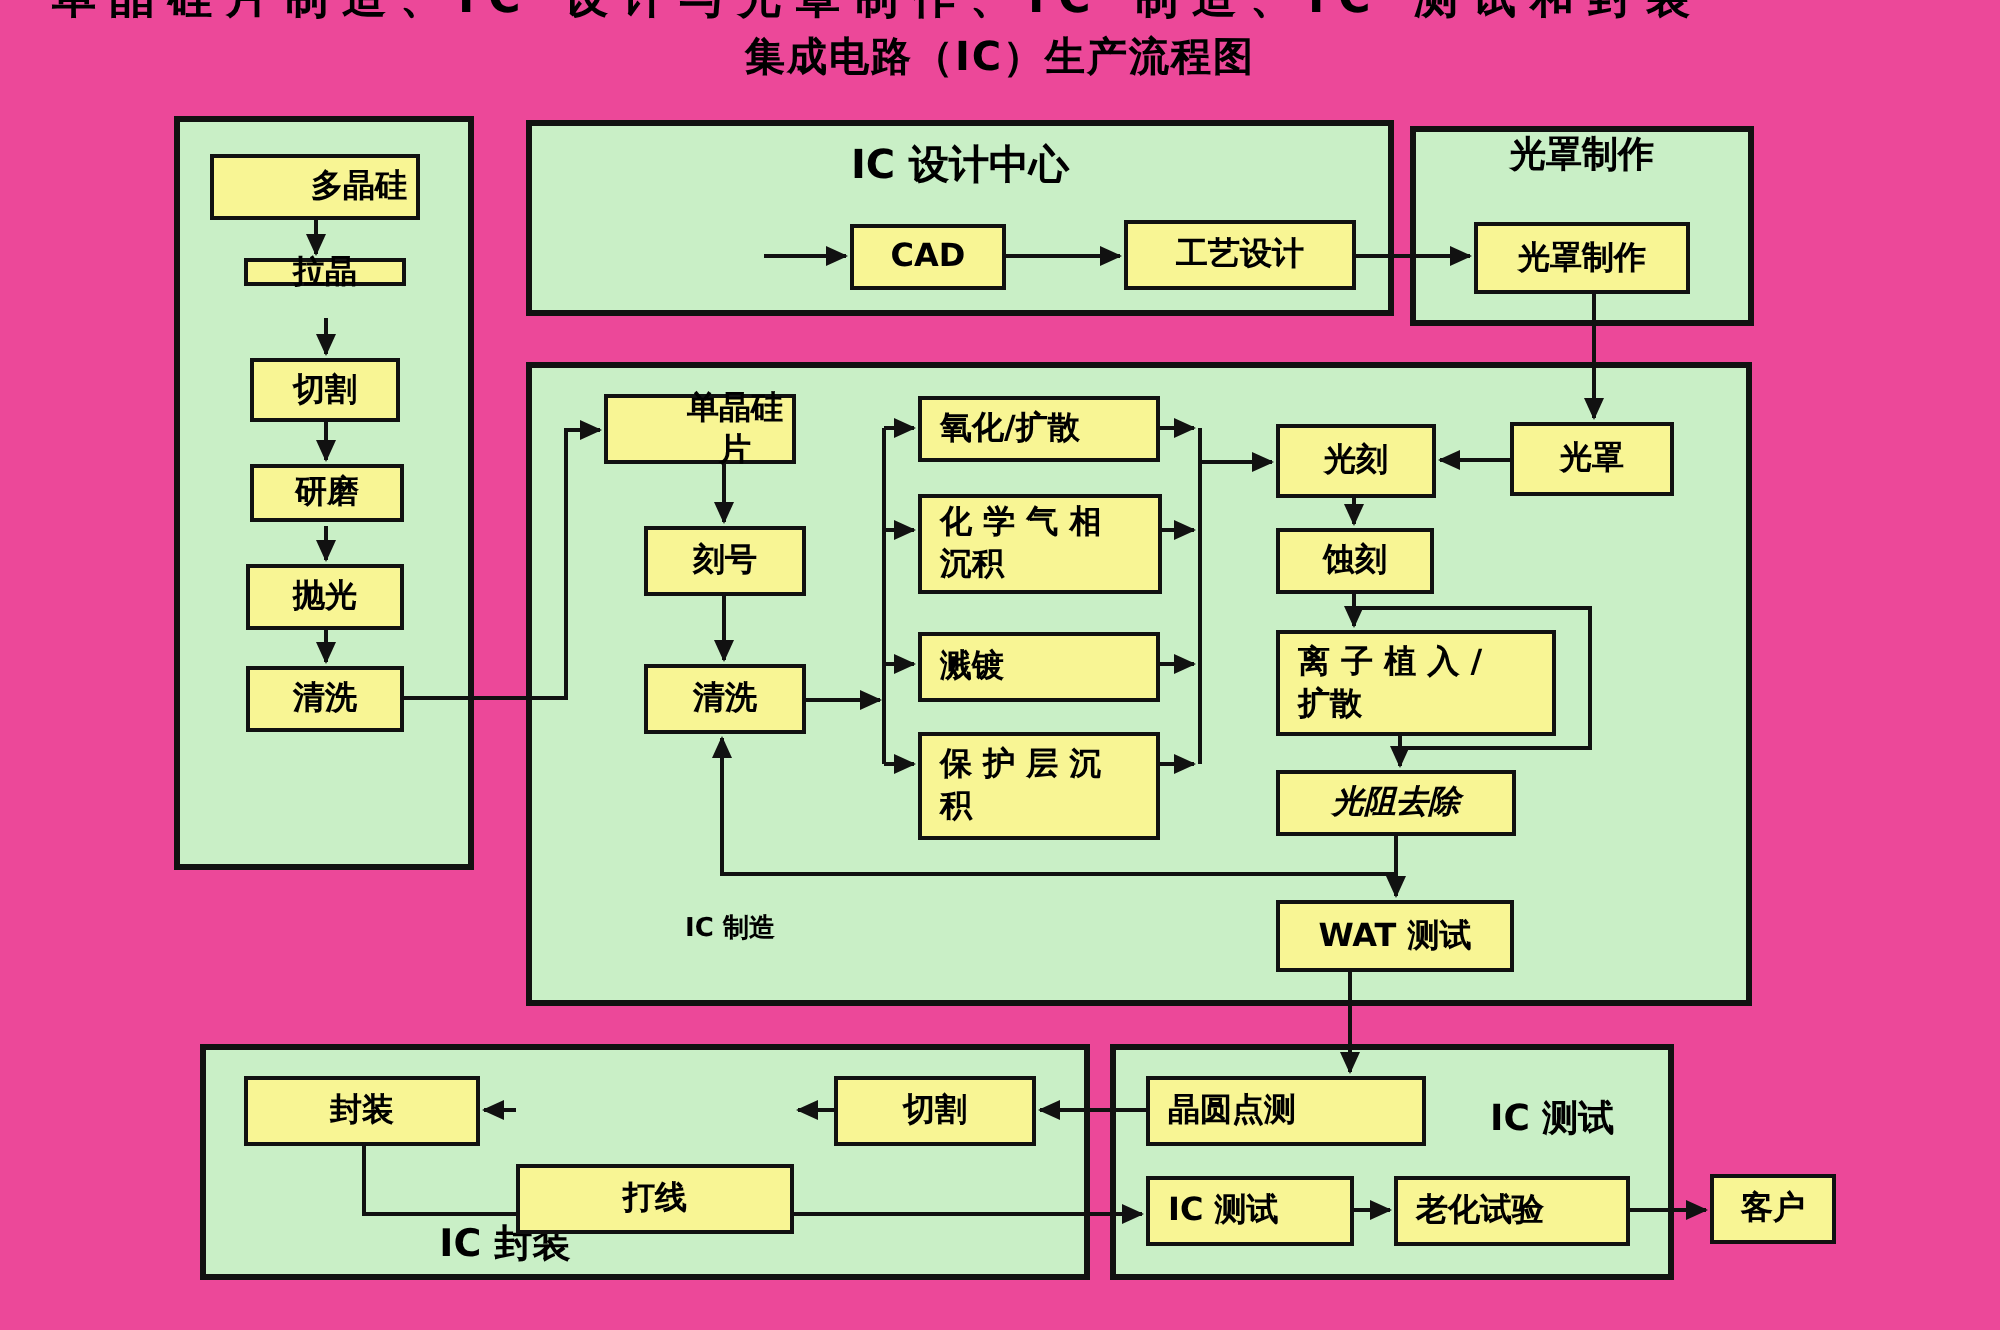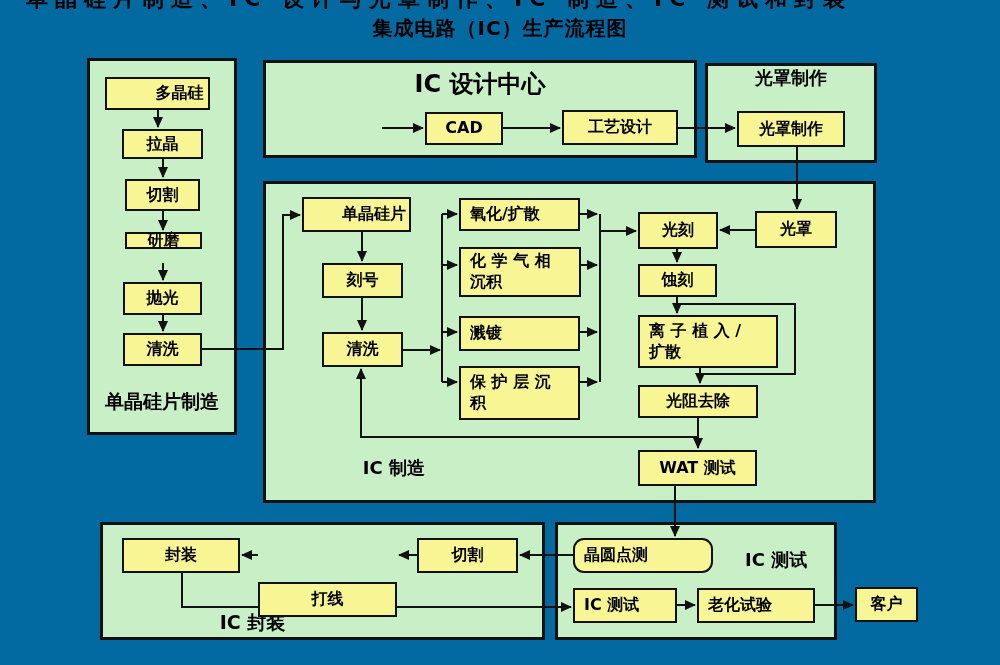--- a/index.html
+++ b/index.html
@@ -65,32 +65,31 @@
   svg.wires {
     position: absolute;
     left: 0; top: 0;
     width: 1000px; height: 665px;
     pointer-events: none;
   }
 </style>
 </head>
 <body>
 
-<div id="canvas" style="--section-bg: #c9efc6; --node-bg: #f8f594; --line: #111111; background: #0369a1;">
+<div id="canvas" style="--section-bg: #c9efc6; --node-bg: #f8f594; --line: #111111; background: #ec4899;">
   <div class="cropped-line">单晶硅片制造、IC 设计与光罩制作、IC 制造、IC 测试和封装</div>
   <div class="title">集成电路（IC）生产流程图</div>
 
 <div class="section" style="left: 87px; top: 58px; width: 150px; height: 377px;"></div>
-    <div class="seclabel" style="left: 87px; top: 391px; width: 150px; text-align: center; font-size: 19px;">单晶硅片制造</div>
     <div class="section" style="left: 263px; top: 60px; width: 434px; height: 98px;"></div>
-    <div class="seclabel" style="left: 263px; top: 71px; width: 434px; text-align: center; font-size: 24px;">IC 设计中心</div>
+    <div class="seclabel" style="left: 263px; top: 71px; width: 434px; text-align: center; font-size: 20px;">IC 设计中心</div>
     <div class="section" style="left: 705px; top: 63px; width: 172px; height: 100px;"></div>
     <div class="seclabel" style="left: 705px; top: 68px; width: 172px; text-align: center; font-size: 18px;">光罩制作</div>
     <div class="section" style="left: 263px; top: 181px; width: 613px; height: 322px;"></div>
-    <div class="seclabel" style="left: 305px; top: 458px; width: 120px; text-align: right; font-size: 18px;">IC 制造</div>
+    <div class="seclabel" style="left: 305px; top: 458px; width: 120px; text-align: center; font-size: 13px;">IC 制造</div>
     <div class="section" style="left: 100px; top: 522px; width: 445px; height: 118px;"></div>
     <div class="seclabel" style="left: 150px; top: 612px; width: 205px; text-align: center; font-size: 19px;">IC 封装</div>
     <div class="section" style="left: 555px; top: 522px; width: 282px; height: 118px;"></div>
     <div class="seclabel" style="left: 745px; top: 550px; width: 90px; text-align: left; font-size: 18px;">IC 测试</div>
     <svg class="wires" viewBox="0 0 1000 665">
       <defs>
         <marker id="arrowhead" markerUnits="userSpaceOnUse" markerWidth="12" markerHeight="11" refX="10" refY="5" orient="auto">
           <path d="M0,0 L11,5 L0,10 Z" fill="#111111"></path>
         </marker>
       </defs>
@@ -127,44 +126,44 @@
       <polyline points="698,437 361,437 361,369" fill="none" stroke="#111111" stroke-width="2" marker-end="url(#arrowhead)"></polyline>
       <polyline points="675,486 675,536" fill="none" stroke="#111111" stroke-width="2" marker-end="url(#arrowhead)"></polyline>
       <polyline points="573,555 520,555" fill="none" stroke="#111111" stroke-width="2" marker-end="url(#arrowhead)"></polyline>
       <polyline points="417,555 399,555" fill="none" stroke="#111111" stroke-width="2" marker-end="url(#arrowhead)"></polyline>
       <polyline points="258,555 242,555" fill="none" stroke="#111111" stroke-width="2" marker-end="url(#arrowhead)"></polyline>
       <polyline points="182,573 182,607 571,607" fill="none" stroke="#111111" stroke-width="2" marker-end="url(#arrowhead)"></polyline>
       <polyline points="677,605 695,605" fill="none" stroke="#111111" stroke-width="2" marker-end="url(#arrowhead)"></polyline>
       <polyline points="815,605 853,605" fill="none" stroke="#111111" stroke-width="2" marker-end="url(#arrowhead)"></polyline>
     </svg>
     <div class="node" style="left: 105px; top: 77px; width: 105px; height: 33px; padding-left: 44px;">多晶硅</div>
-    <div class="node" style="left: 122px; top: 129px; width: 81px; height: 30px;">拉晶</div>
+    <div class="node" style="left: 122px; top: 129px; width: 81px; height: 14px;">拉晶</div>
     <div class="node" style="left: 125px; top: 179px; width: 75px; height: 32px;">切割</div>
-    <div class="node" style="left: 125px; top: 232px; width: 77px; height: 17px;">研磨</div>
+    <div class="node" style="left: 125px; top: 232px; width: 77px; height: 29px;">研磨</div>
     <div class="node" style="left: 123px; top: 282px; width: 79px; height: 33px;">抛光</div>
     <div class="node" style="left: 123px; top: 333px; width: 79px; height: 33px;">清洗</div>
     <div class="node" style="left: 425px; top: 112px; width: 78px; height: 33px;">CAD</div>
     <div class="node" style="left: 562px; top: 110px; width: 116px; height: 35px;">工艺设计</div>
     <div class="node" style="left: 737px; top: 111px; width: 108px; height: 36px;">光罩制作</div>
-    <div class="node" style="left: 302px; top: 197px; width: 109px; height: 35px; padding-left: 35px;">单晶硅片</div>
+    <div class="node" style="left: 302px; top: 197px; width: 96px; height: 35px; padding-left: 35px;">单晶硅片</div>
     <div class="node" style="left: 322px; top: 263px; width: 81px; height: 35px;">刻号</div>
     <div class="node" style="left: 322px; top: 332px; width: 81px; height: 35px;">清洗</div>
     <div class="node left" style="left: 459px; top: 198px; width: 121px; height: 33px;">氧化/扩散</div>
     <div class="node left" style="left: 459px; top: 247px; width: 122px; height: 50px;">化 学 气 相
 沉积</div>
     <div class="node left" style="left: 459px; top: 316px; width: 121px; height: 35px;">溅镀</div>
     <div class="node left" style="left: 459px; top: 366px; width: 121px; height: 54px;">保 护 层 沉
 积</div>
     <div class="node" style="left: 638px; top: 212px; width: 80px; height: 37px;">光刻</div>
     <div class="node" style="left: 755px; top: 211px; width: 82px; height: 37px;">光罩</div>
     <div class="node" style="left: 638px; top: 264px; width: 79px; height: 33px;">蚀刻</div>
     <div class="node left" style="left: 638px; top: 315px; width: 140px; height: 53px;">离 子 植 入 /
 扩散</div>
-    <div class="node" style="left: 638px; top: 385px; width: 120px; height: 33px;">光阻去除</div>
+    <div class="node" style="left: 638px; top: 385px; width: 120px; height: 33px; font-style: italic;">光阻去除</div>
     <div class="node" style="left: 638px; top: 450px; width: 119px; height: 36px;">WAT 测试</div>
     <div class="node" style="left: 122px; top: 538px; width: 118px; height: 35px;">封装</div>
     <div class="node" style="left: 258px; top: 538px; width: 139px; height: 35px; margin-top: 44px;">打线</div>
     <div class="node" style="left: 417px; top: 538px; width: 101px; height: 35px;">切割</div>
-    <div class="node left" style="left: 573px; top: 538px; width: 140px; height: 35px; border-radius: 11px;">晶圆点测</div>
+    <div class="node left" style="left: 573px; top: 538px; width: 140px; height: 35px;">晶圆点测</div>
     <div class="node left" style="left: 573px; top: 588px; width: 104px; height: 35px;">IC 测试</div>
     <div class="node left" style="left: 697px; top: 588px; width: 118px; height: 35px;">老化试验</div>
     <div class="node" style="left: 855px; top: 587px; width: 63px; height: 35px;">客户</div>
   </div>
 
 </body></html>

